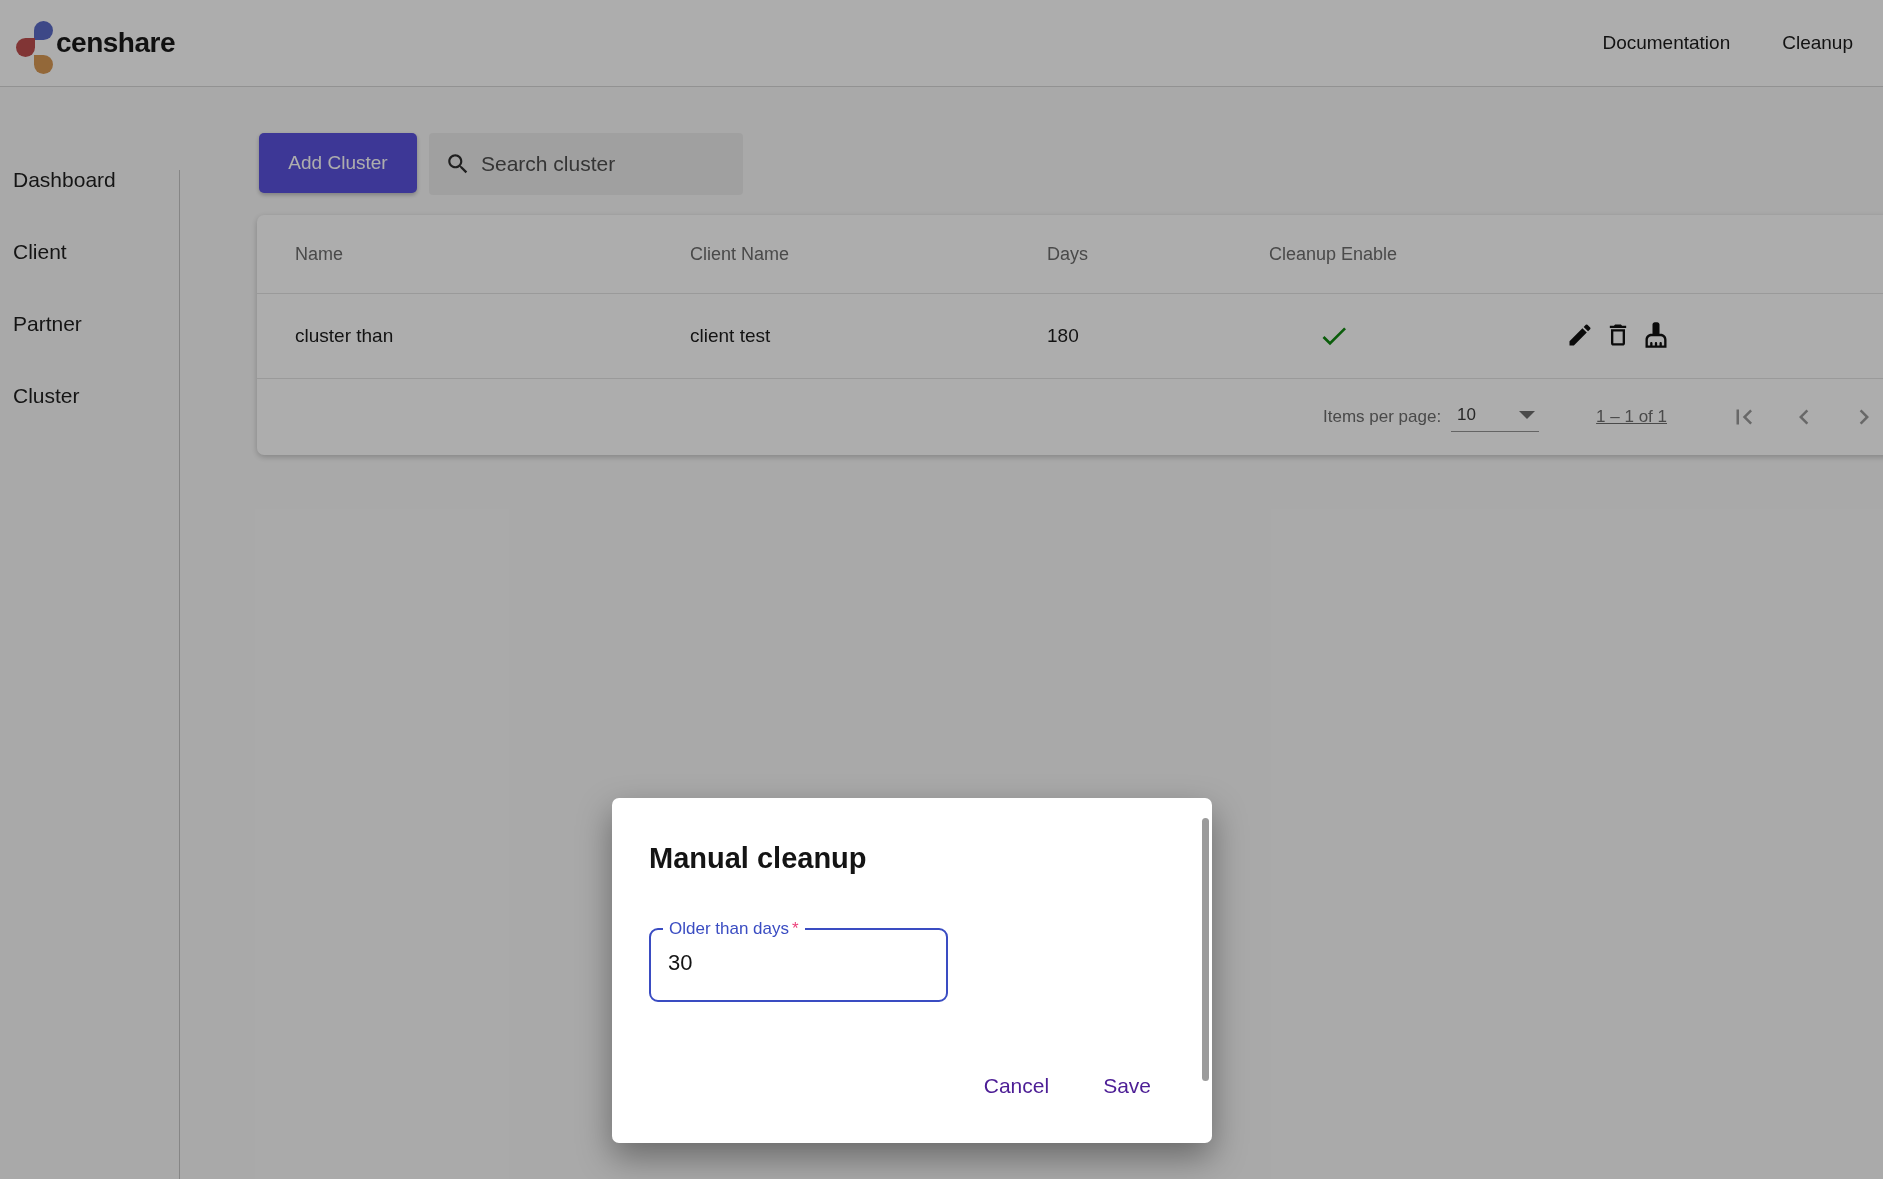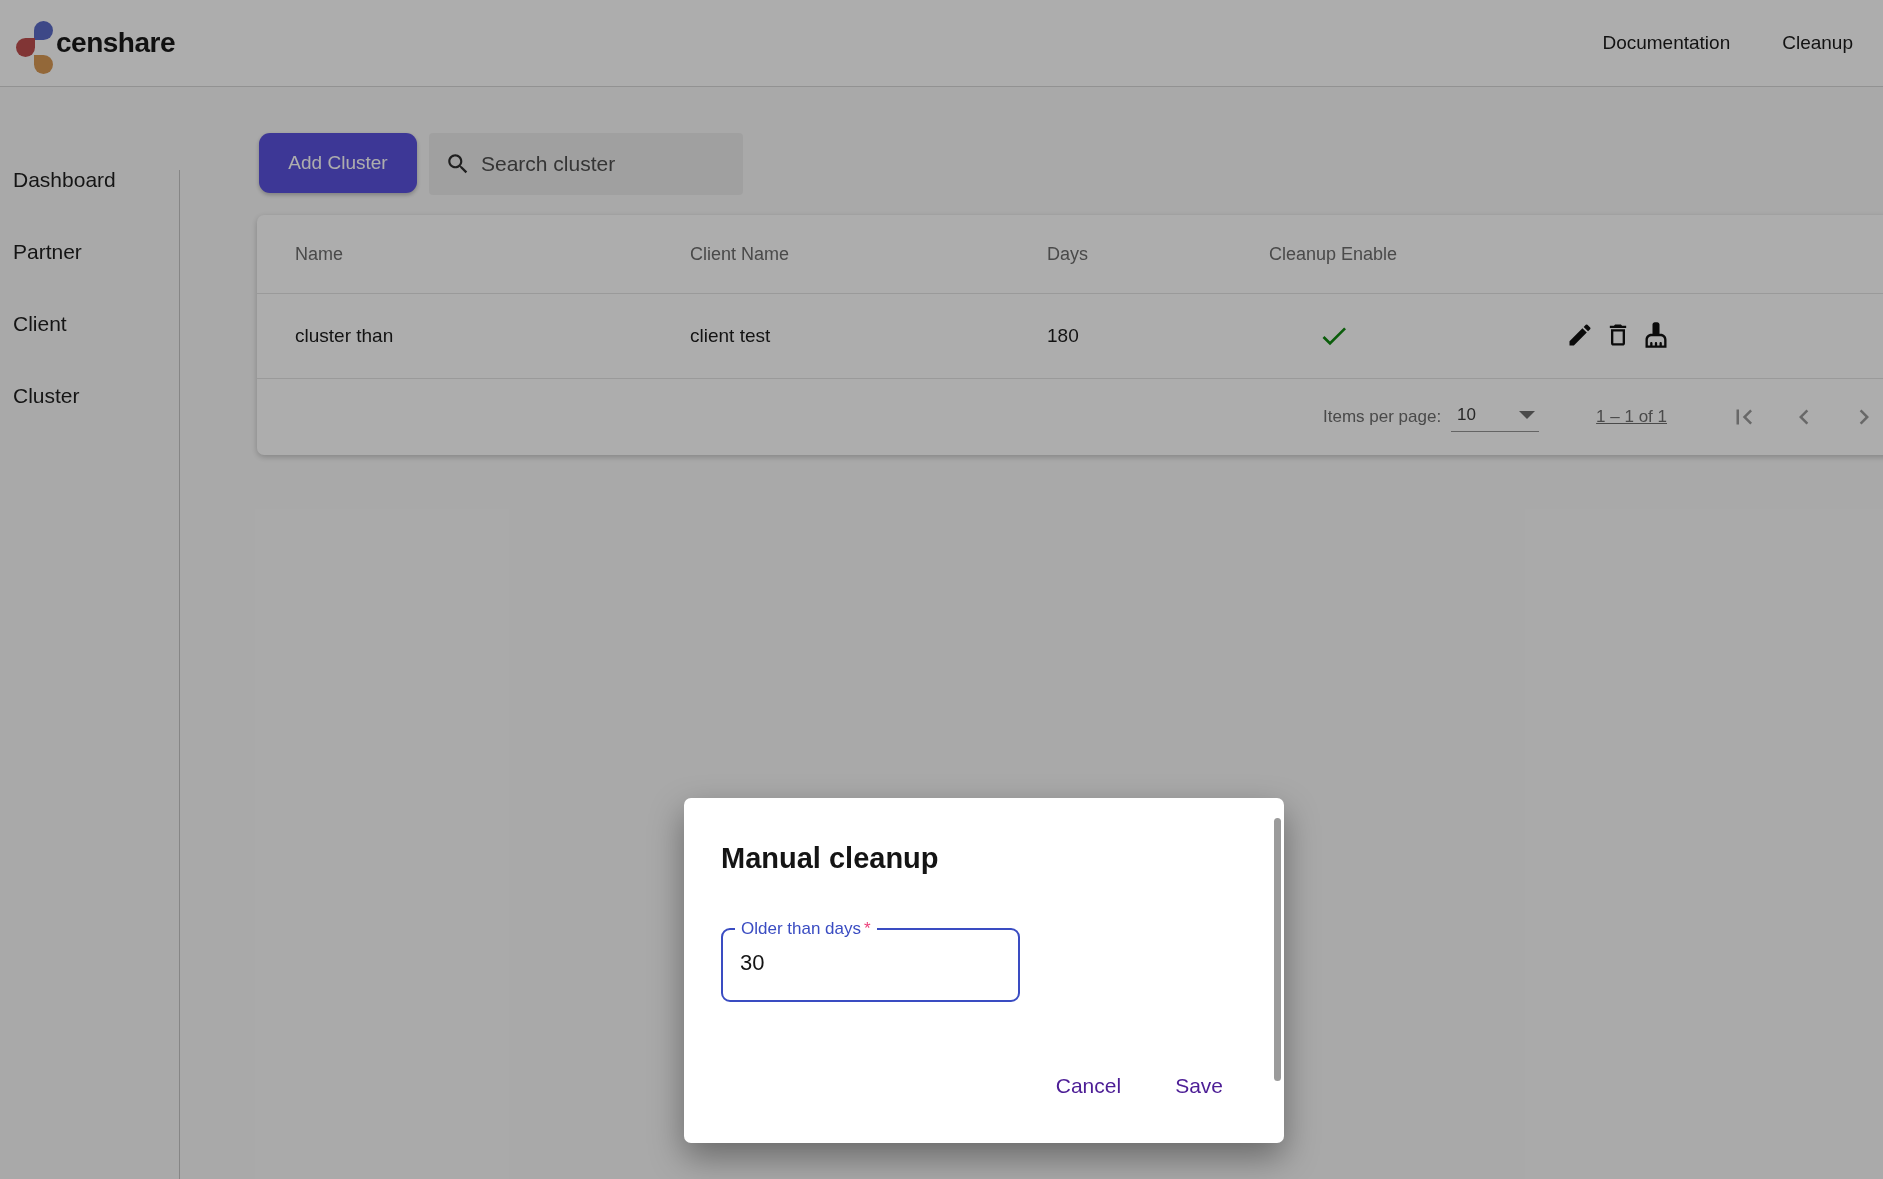--- a/index.html
+++ b/index.html
@@ -33,21 +33,21 @@
   .sidebar-divider { position:absolute; right:0; top:83px; width:1px; height:1009px; background:#c6c6c6; }
   .sidebar-nav { padding-top:57px; }
   .sidebar-item {
     height:72px; display:flex; align-items:center;
     padding-left:13px; font-size:21px; color:#1f1f1f; cursor:pointer;
   }
 
   
   .add-button {
     position:absolute; left:259px; top:133px; width:158px; height:60px;
-    background:#5b52dd; color:#ffffff; border:none; border-radius:11px;
+    background:#5b52dd; color:#ffffff; border:none; border-radius:5px;
     font-family:"Liberation Sans", sans-serif; font-size:19px; cursor:pointer;
     box-shadow:0 2px 4px rgba(0,0,0,.25);
   }
   .search-box {
     position:absolute; left:429px; top:133px; width:314px; height:62px;
     background:#ececec; border-radius:4px; display:flex; align-items:center; padding:0 14px 0 16px;
   }
   .search-box svg { flex:0 0 auto; }
   .search-input {
     border:none; outline:none; background:transparent; margin-left:10px; width:240px;
@@ -82,21 +82,21 @@
     color:#3a3a3a; cursor:pointer;
   }
   .caret { width:0; height:0; border-left:8px solid transparent; border-right:8px solid transparent; border-top:8px solid #6d6d6d; }
   .range-label { margin-left:57px;text-decoration:underline; }
   .nav-buttons { display:flex; gap:20px; margin-left:57px; }
   .nav-btn { width:40px; height:40px; border:none; background:transparent; padding:0; color:#9a9a9a; cursor:default; display:flex; align-items:center; justify-content:center; }
 
   
   .overlay { position:absolute; inset:0; background:rgba(0,0,0,0.32); z-index:10; }
   .dialog {
-    position:absolute; left:684px; top:798px; width:600px; height:345px;
+    position:absolute; left:612px; top:798px; width:600px; height:345px;
     background:#ffffff; border-radius:7px; box-shadow:0 14px 34px rgba(0,0,0,.38);
     z-index:20;
   }
   .dialog-title { position:absolute; left:37px; top:44px; font-size:29px; color:#141414; }
   .field {
     position:absolute; left:37px; top:130px; width:299px; height:74px;
     border:2.5px solid #3a4cc2; border-radius:9px;
   }
   .field-label {
     position:absolute; top:-11px; left:12px; background:#ffffff; padding:0 6px;
@@ -132,24 +132,24 @@
   </nav>
 </header>
 
 <aside class="sidebar">
   <div class="sidebar-divider"></div>
   <nav class="sidebar-nav">
     <div class="sidebar-item">
       <span>Dashboard</span>
     </div>
     <div class="sidebar-item">
+      <span>Client</span>
+    </div>
+    <div class="sidebar-item">
       <span>Partner</span>
-    </div>
-    <div class="sidebar-item">
-      <span>Client</span>
     </div>
     <div class="sidebar-item">
       <span>Cluster</span>
     </div>
   </nav>
 </aside>
 
 <button class="add-button">Add Cluster</button>
 
 <div class="search-box">

